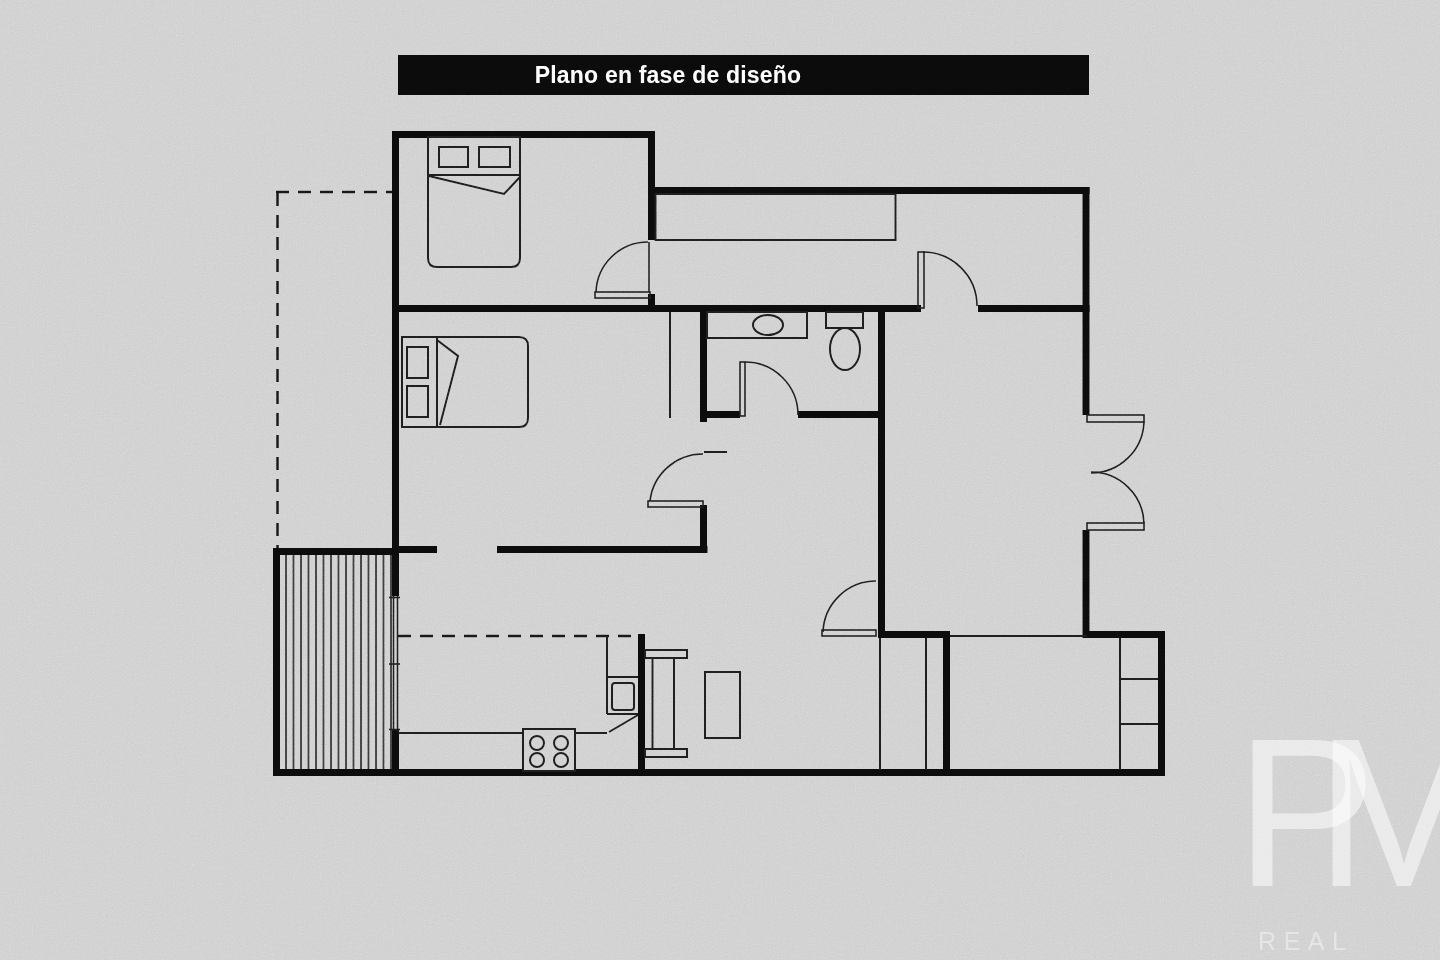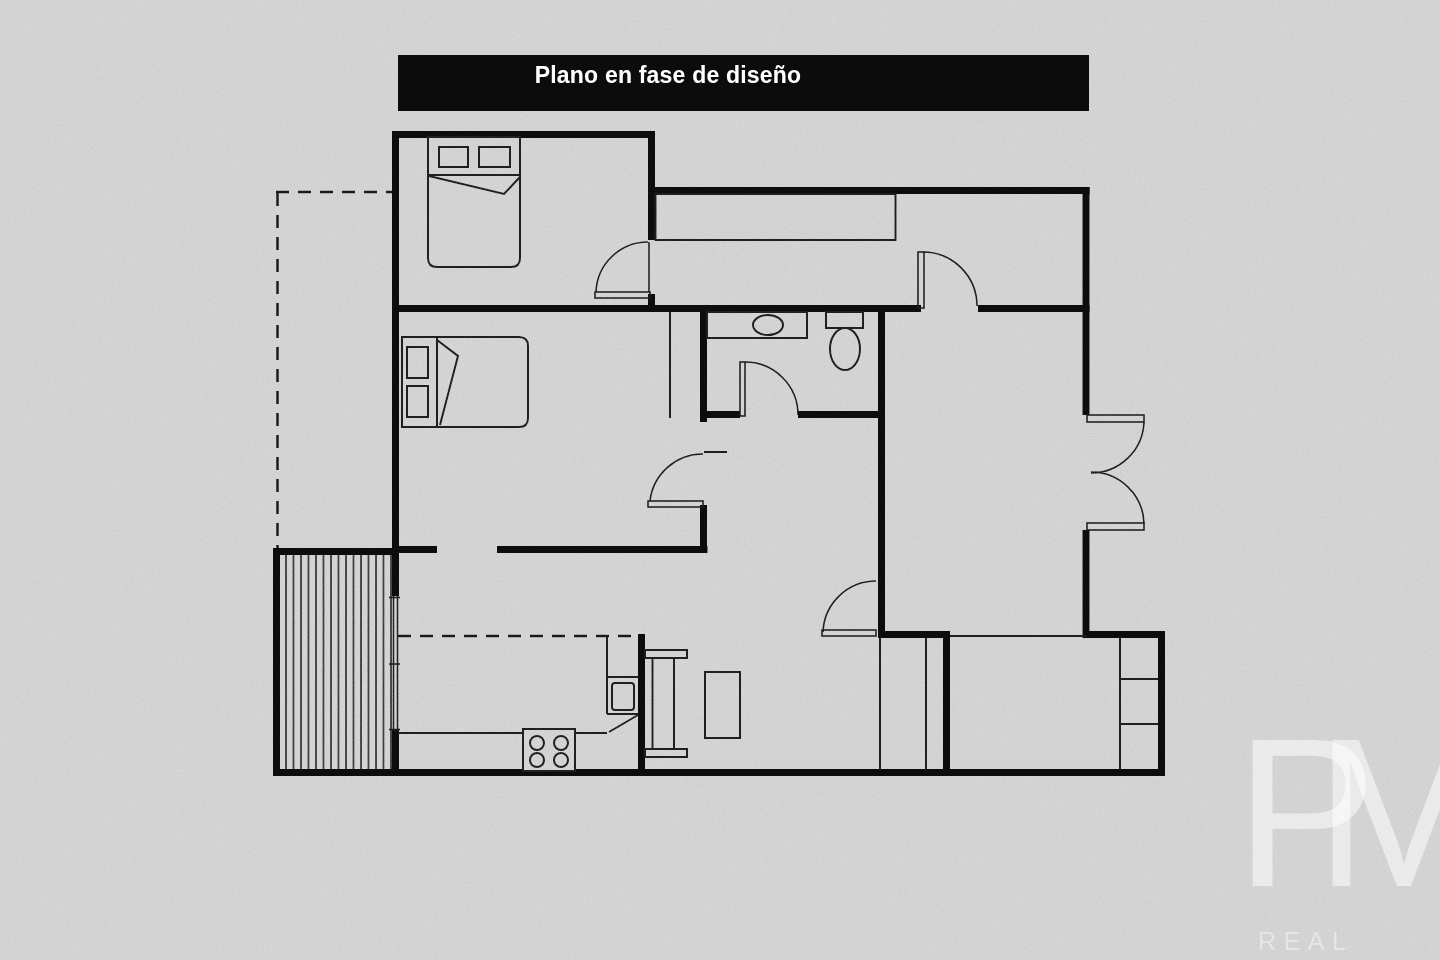--- a/index.html
+++ b/index.html
@@ -1,20 +1,20 @@
 <!DOCTYPE html>
 <html><head>
 <meta charset="utf-8">
 <style>
   html,body{margin:0;padding:0;}
   body{width:1440px;height:960px;overflow:hidden;background:#cdcdcd;position:relative;
        font-family:"Liberation Sans",sans-serif;}
   .stage{position:absolute;inset:0;width:1440px;height:960px;}
   .plan-svg{position:absolute;left:0;top:0;z-index:1;}
-  .banner{position:absolute;left:398px;top:55px;width:691px;height:56px;background:#0a0a0a;z-index:2;}
+  .banner{position:absolute;left:398px;top:55px;width:691px;height:40px;background:#0a0a0a;z-index:2;}
   .banner span{position:absolute;left:0;top:0;width:540px;height:40px;display:flex;align-items:center;
        justify-content:center;color:#ffffff;font-weight:bold;font-size:23px;letter-spacing:.2px;
        font-family:"Liberation Sans",sans-serif;}
   .logo{position:absolute;left:1183px;top:720px;width:238px;text-align:center;z-index:2;
        font-family:Liberation Sans, sans-serif;}
   .logo .pm{display:block;font-size:212px;line-height:.88;letter-spacing:-0.29em;margin-right:-0.29em;
        color:rgba(255,255,255,.55);}
   .logo .re{display:block;margin-top:20px;font-size:25px;letter-spacing:7.5px;margin-right:-7.5px;
        color:rgba(255,255,255,.42);}
   .noise{position:absolute;inset:0;z-index:5;mix-blend-mode:overlay;pointer-events:none;}

